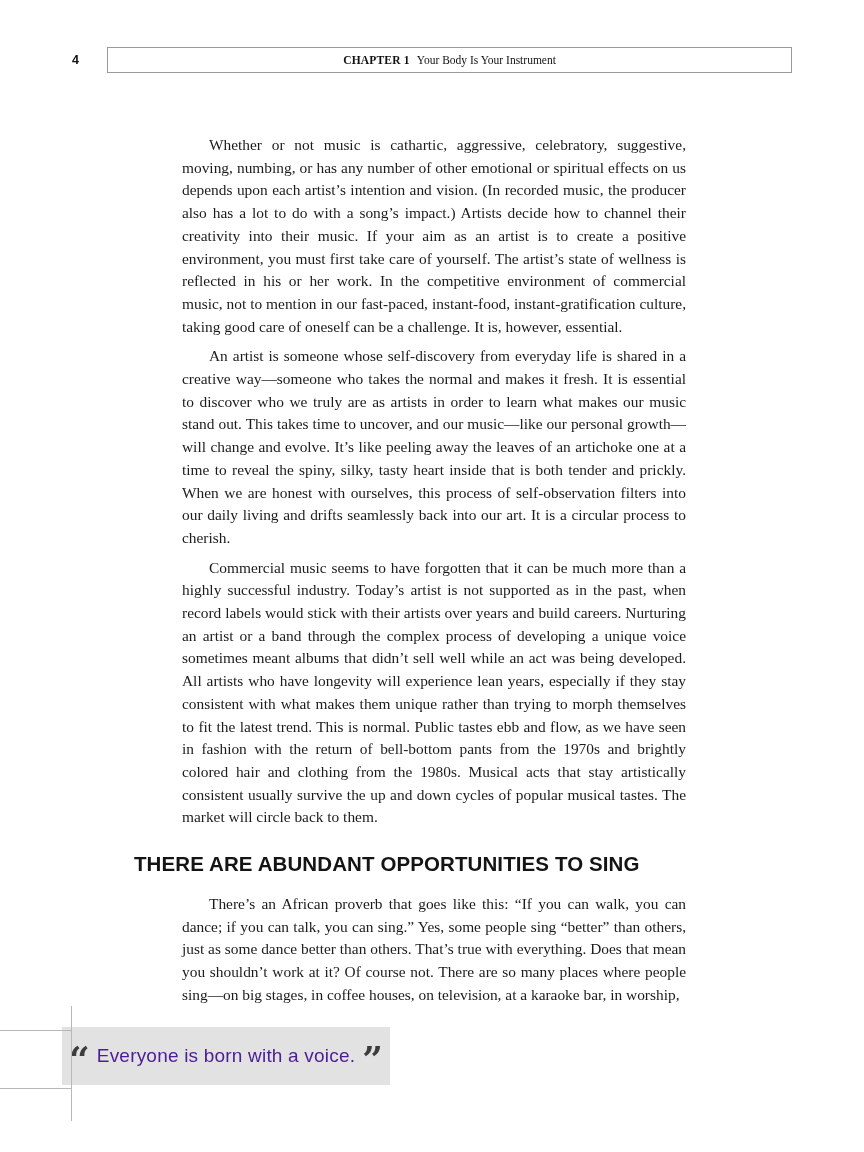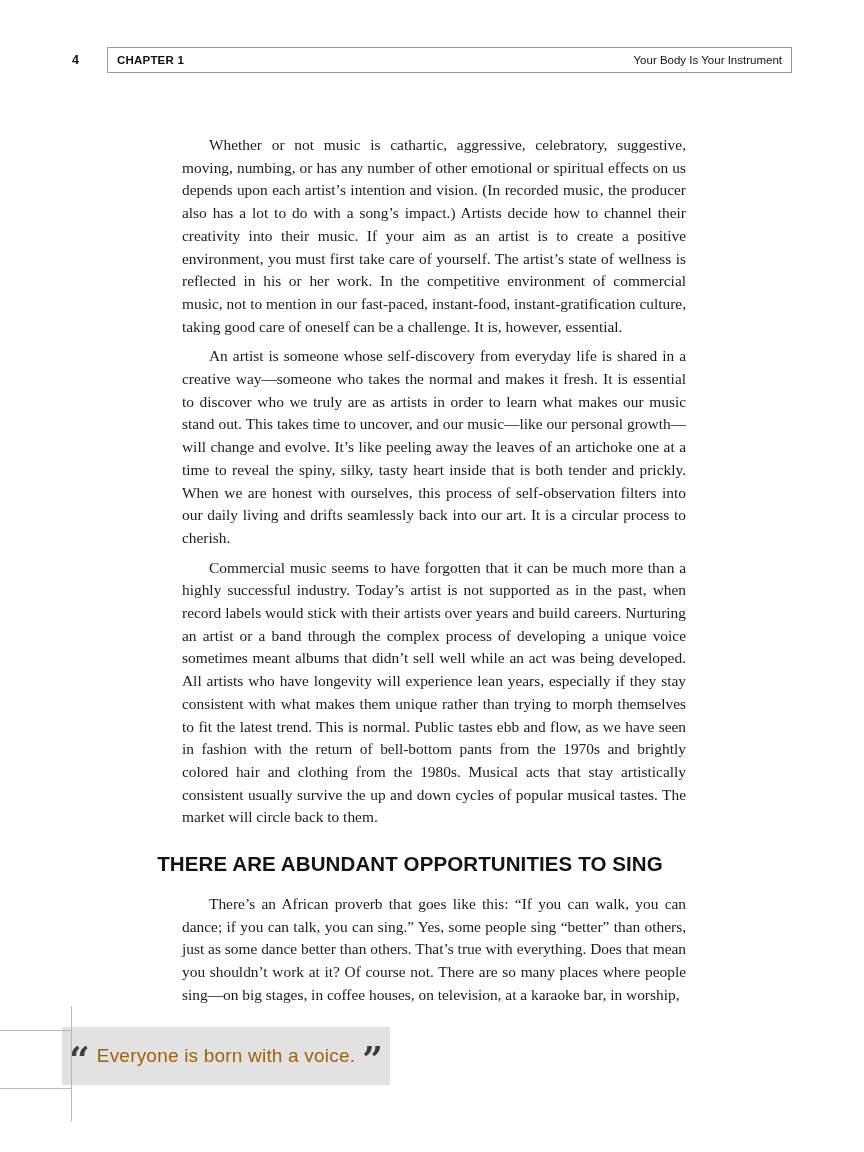--- a/index.html
+++ b/index.html
@@ -27,23 +27,23 @@
     font-size: 12.5px;
     width: 35px;
     color: #111;
   }
   .header-box {
     flex: 1;
     border: 1px solid #9a9a9a;
     height: 26px;
     display: flex;
     align-items: center;
-    justify-content: space-between;
+    justify-content: center;
     padding: 0 9px;
-    font-family: Liberation Sans, sans-serif;
+    font-family: Liberation Serif, serif;
     font-size: 11.5px;
     color: #111;
   }
   .chapter-label { font-weight: 700; margin-right: 7px; letter-spacing: 0.2px; }
   .chapter-title { font-weight: 400; }
 
   
   .body-text {
     position: absolute;
     top: 134px;
@@ -53,21 +53,21 @@
     font-size: 15.4px;
     line-height: 22.7px;
   }
   .para { margin: 0 0 7px; text-indent: 27px; }
   .section-heading {
     font-family: "Liberation Sans", sans-serif;
     font-size: 20.5px;
     font-weight: 700;
     color: #141414;
     margin: 24px 0 17px -48px;
-    text-align: center;
+    text-align: left;
     letter-spacing: 0.1px;
   }
 
   
   .quote-row { display: flex; align-items: flex-start; }
   .pullquote {
     flex: 0 0 auto;
     width: 328px;
     height: 58px;
     margin-left: -120px;
@@ -80,21 +80,21 @@
     font-family: "Liberation Sans", sans-serif;
   }
   .pullquote .q {
     font-family: "DejaVu Serif", serif;
     font-weight: 700;
     font-size: 36px;
     color: #3d3d3d;
     line-height: 0.45;
     transform: translateY(3px);
   }
-  .q-text { font-size: 19px; color: #a16207; letter-spacing: 0.2px; white-space: nowrap; }
+  .q-text { font-size: 19px; color: #4c1d95; letter-spacing: 0.2px; white-space: nowrap; }
   .cont-para {
     flex: 1;
     margin: 0 0 0 30px;
     text-indent: 0;
     text-align: justify;
   }
   .cont-para em { font-style: italic; }
 
   
   .rule-h { position: absolute; left: 0; width: 72px; height: 1px; background: #b8b8b8; }

